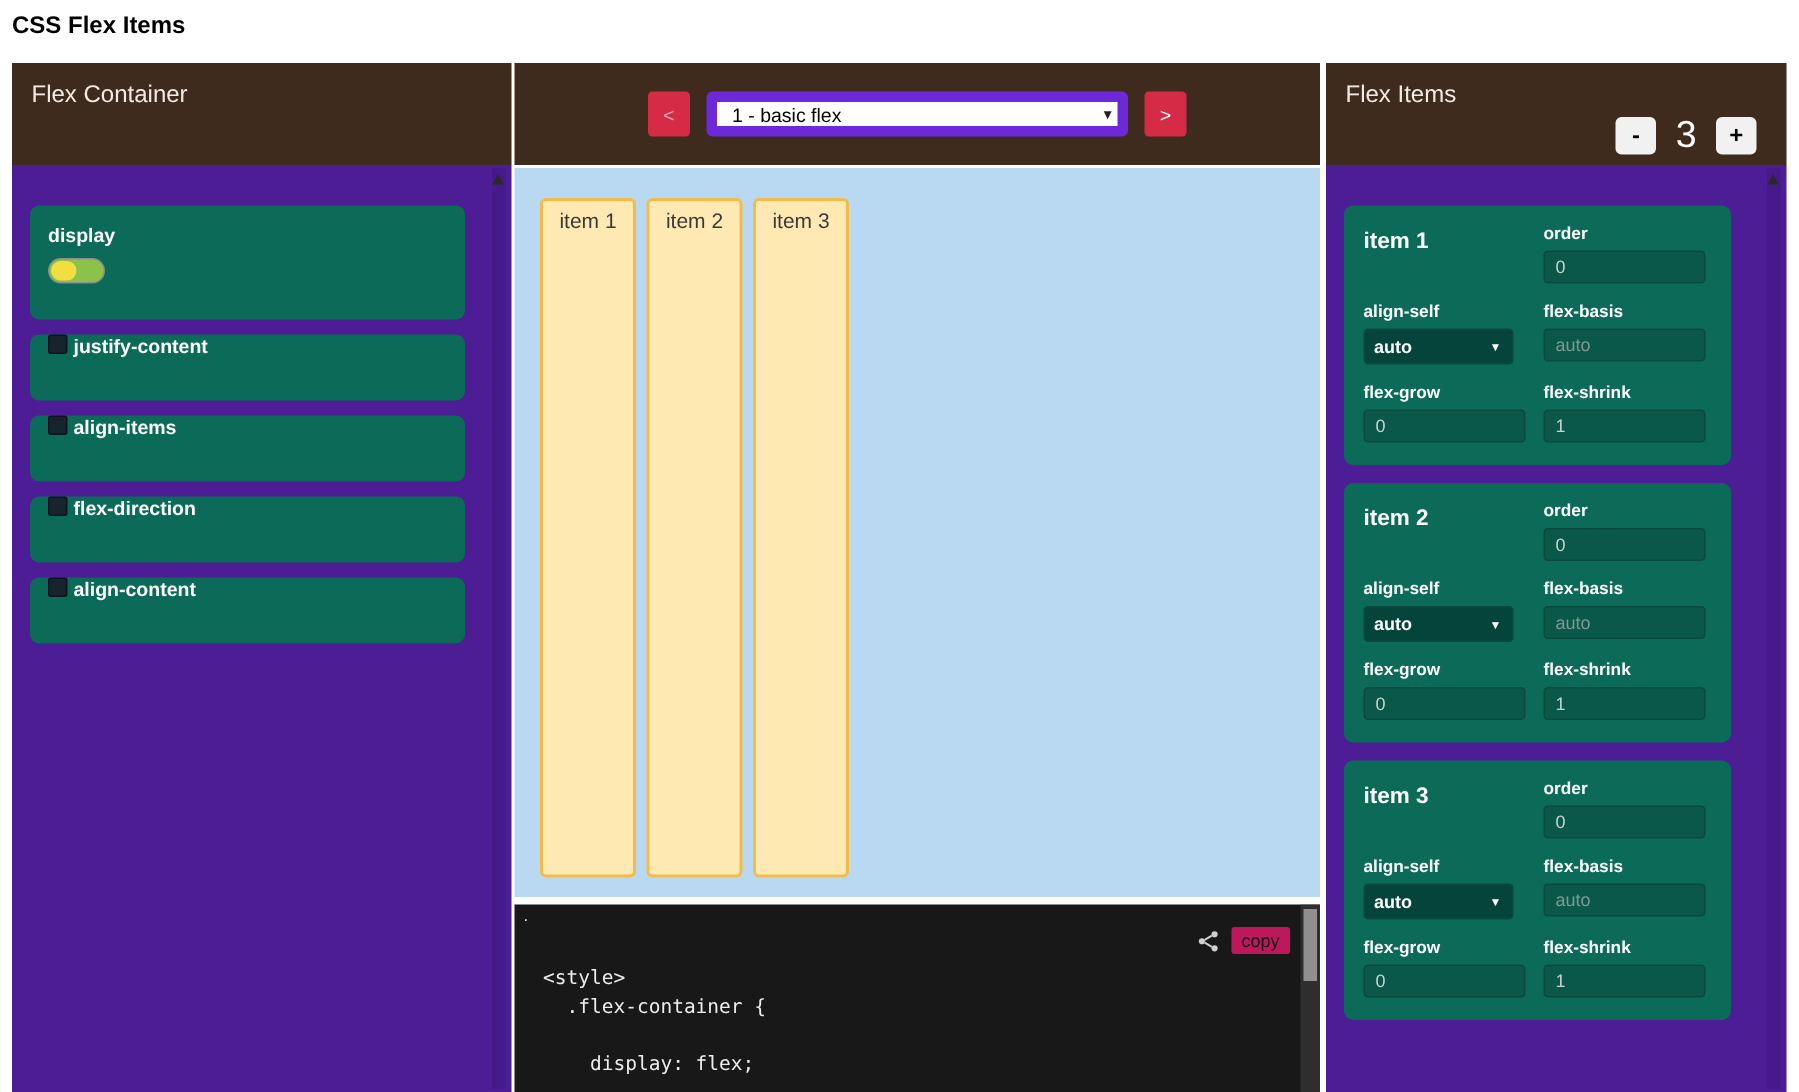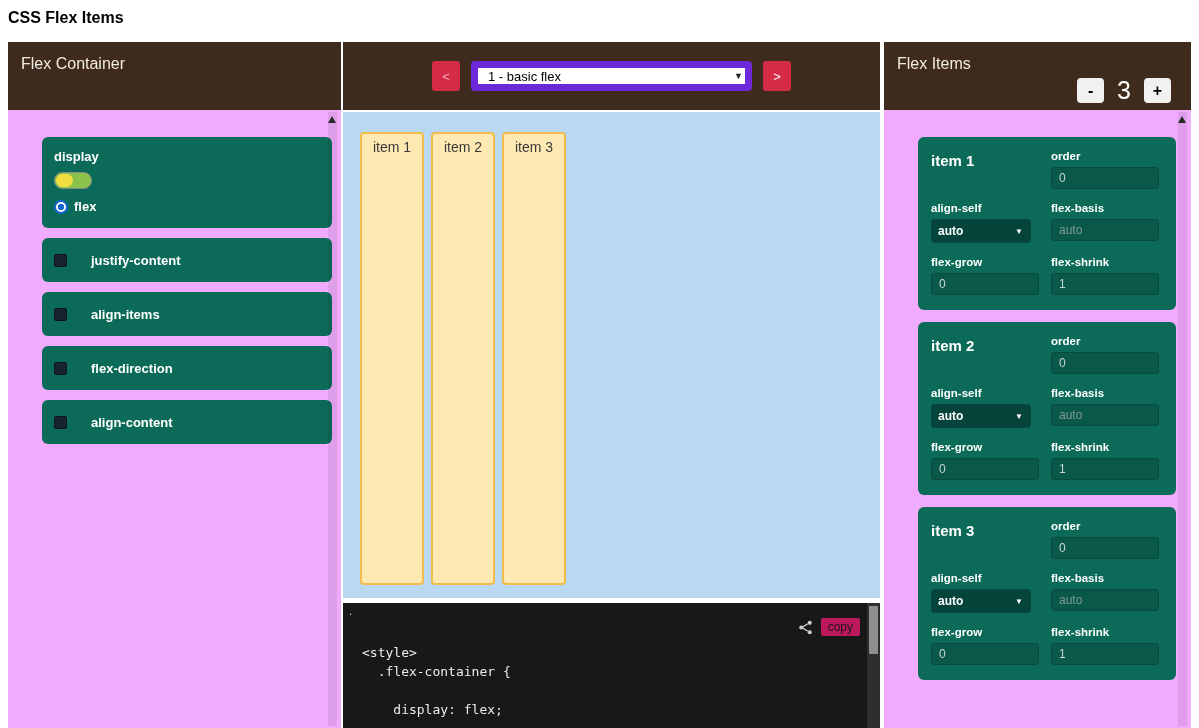--- a/index.html
+++ b/index.html
@@ -15,39 +15,39 @@
 
   .columns { position:absolute; top:42px; left:8px; width:1183px; height:686px; display:flex; }
   .panel { display:flex; flex-direction:column; height:100%; }
   .panel-left  { width:333px; }
   .panel-mid   { width:537px; margin-left:2px; }
   .panel-right { width:307px; margin-left:4px; }
 
   .panel-header { height:68px; background:#3f2b1e; flex-shrink:0; position:relative; color:#f1ece2; }
   .hdr-title { position:absolute; top:13px; left:13px; font-size:16px; }
 
-  .panel-body { flex:1; background:#f0abfc; position:relative; overflow:hidden; padding:27px 0 0 34px; }
+  .panel-body { flex:1; background:#4c1d95; position:relative; overflow:hidden; padding:27px 0 0 12px; }
 
   
   .vtrack { position:absolute; top:2px; right:4px; bottom:2px; width:9px; background:rgba(0,0,0,0.07); }
   .up-arrow { position:absolute; top:4px; left:0px; width:0; height:0;
     border-left:4px solid transparent; border-right:4px solid transparent; border-bottom:7px solid #2a2a2a; }
 
   
   .card { background:#0c6b58; border-radius:6px; width:290px; margin-bottom:10px; }
   .display-card { padding:12px 12px 14px 12px; }
   .card-label { font-size:13px; font-weight:bold; color:#ffffff; }
   .toggle { width:38px; height:17px; border-radius:9px; background:#8bc34a; border:1px solid #8d8d8d;
     margin:8px 0 10px 0; position:relative; cursor:pointer; }
   .toggle-knob { position:absolute; left:1px; top:1px; width:17px; height:13px; border-radius:7px; background:#f2df3f; }
   .radio-row { display:flex; align-items:center; gap:6px; }
   input[type="radio"].radio { appearance:none; -webkit-appearance:none; margin:0; width:14px; height:14px;
     border-radius:50%; border:2px solid #1566d0;
     background:radial-gradient(circle, #1566d0 0 3px, #ffffff 3.2px); }
-  .option-card { height:44px; display:flex; align-items:center; gap:24px; padding-left:12px; cursor:pointer; }
+  .option-card { height:44px; display:flex; align-items:flex-start; gap:4px; padding-left:12px; cursor:pointer; }
   input[type="checkbox"].cbx { appearance:none; -webkit-appearance:none; margin:0; width:13px; height:13px;
     background:#17242e; border:1px solid #0a141c; border-radius:2px; }
 
   
   .mid-header { display:flex; align-items:center; justify-content:center; gap:11px; }
   .nav-btn { width:28px; height:30px; border:none; border-radius:3px; background:#d62b47; font-size:13px; cursor:pointer; }
   .nav-prev { color:#eda9b8; }
   .nav-next { color:#ffffff; }
   .select-wrap { position:relative; display:inline-block; }
   select { appearance:none; -webkit-appearance:none; }
@@ -100,24 +100,20 @@
     <header class="panel-header">
       <span class="hdr-title">Flex Container</span>
     </header>
     <div class="panel-body">
 
       <div class="card display-card">
         <div class="card-label">display</div>
         <div class="toggle">
           <div class="toggle-knob"></div>
         </div>
-        <div class="radio-row">
-          <input type="radio" class="radio" checked="" style="">
-          <span class="card-label">flex</span>
-        </div>
       </div>
 
       <div class="card option-card">
         <input type="checkbox" class="cbx" style="">
         <span class="card-label">justify-content</span>
       </div>
 
       <div class="card option-card">
         <input type="checkbox" class="cbx" style="">
         <span class="card-label">align-items</span>

